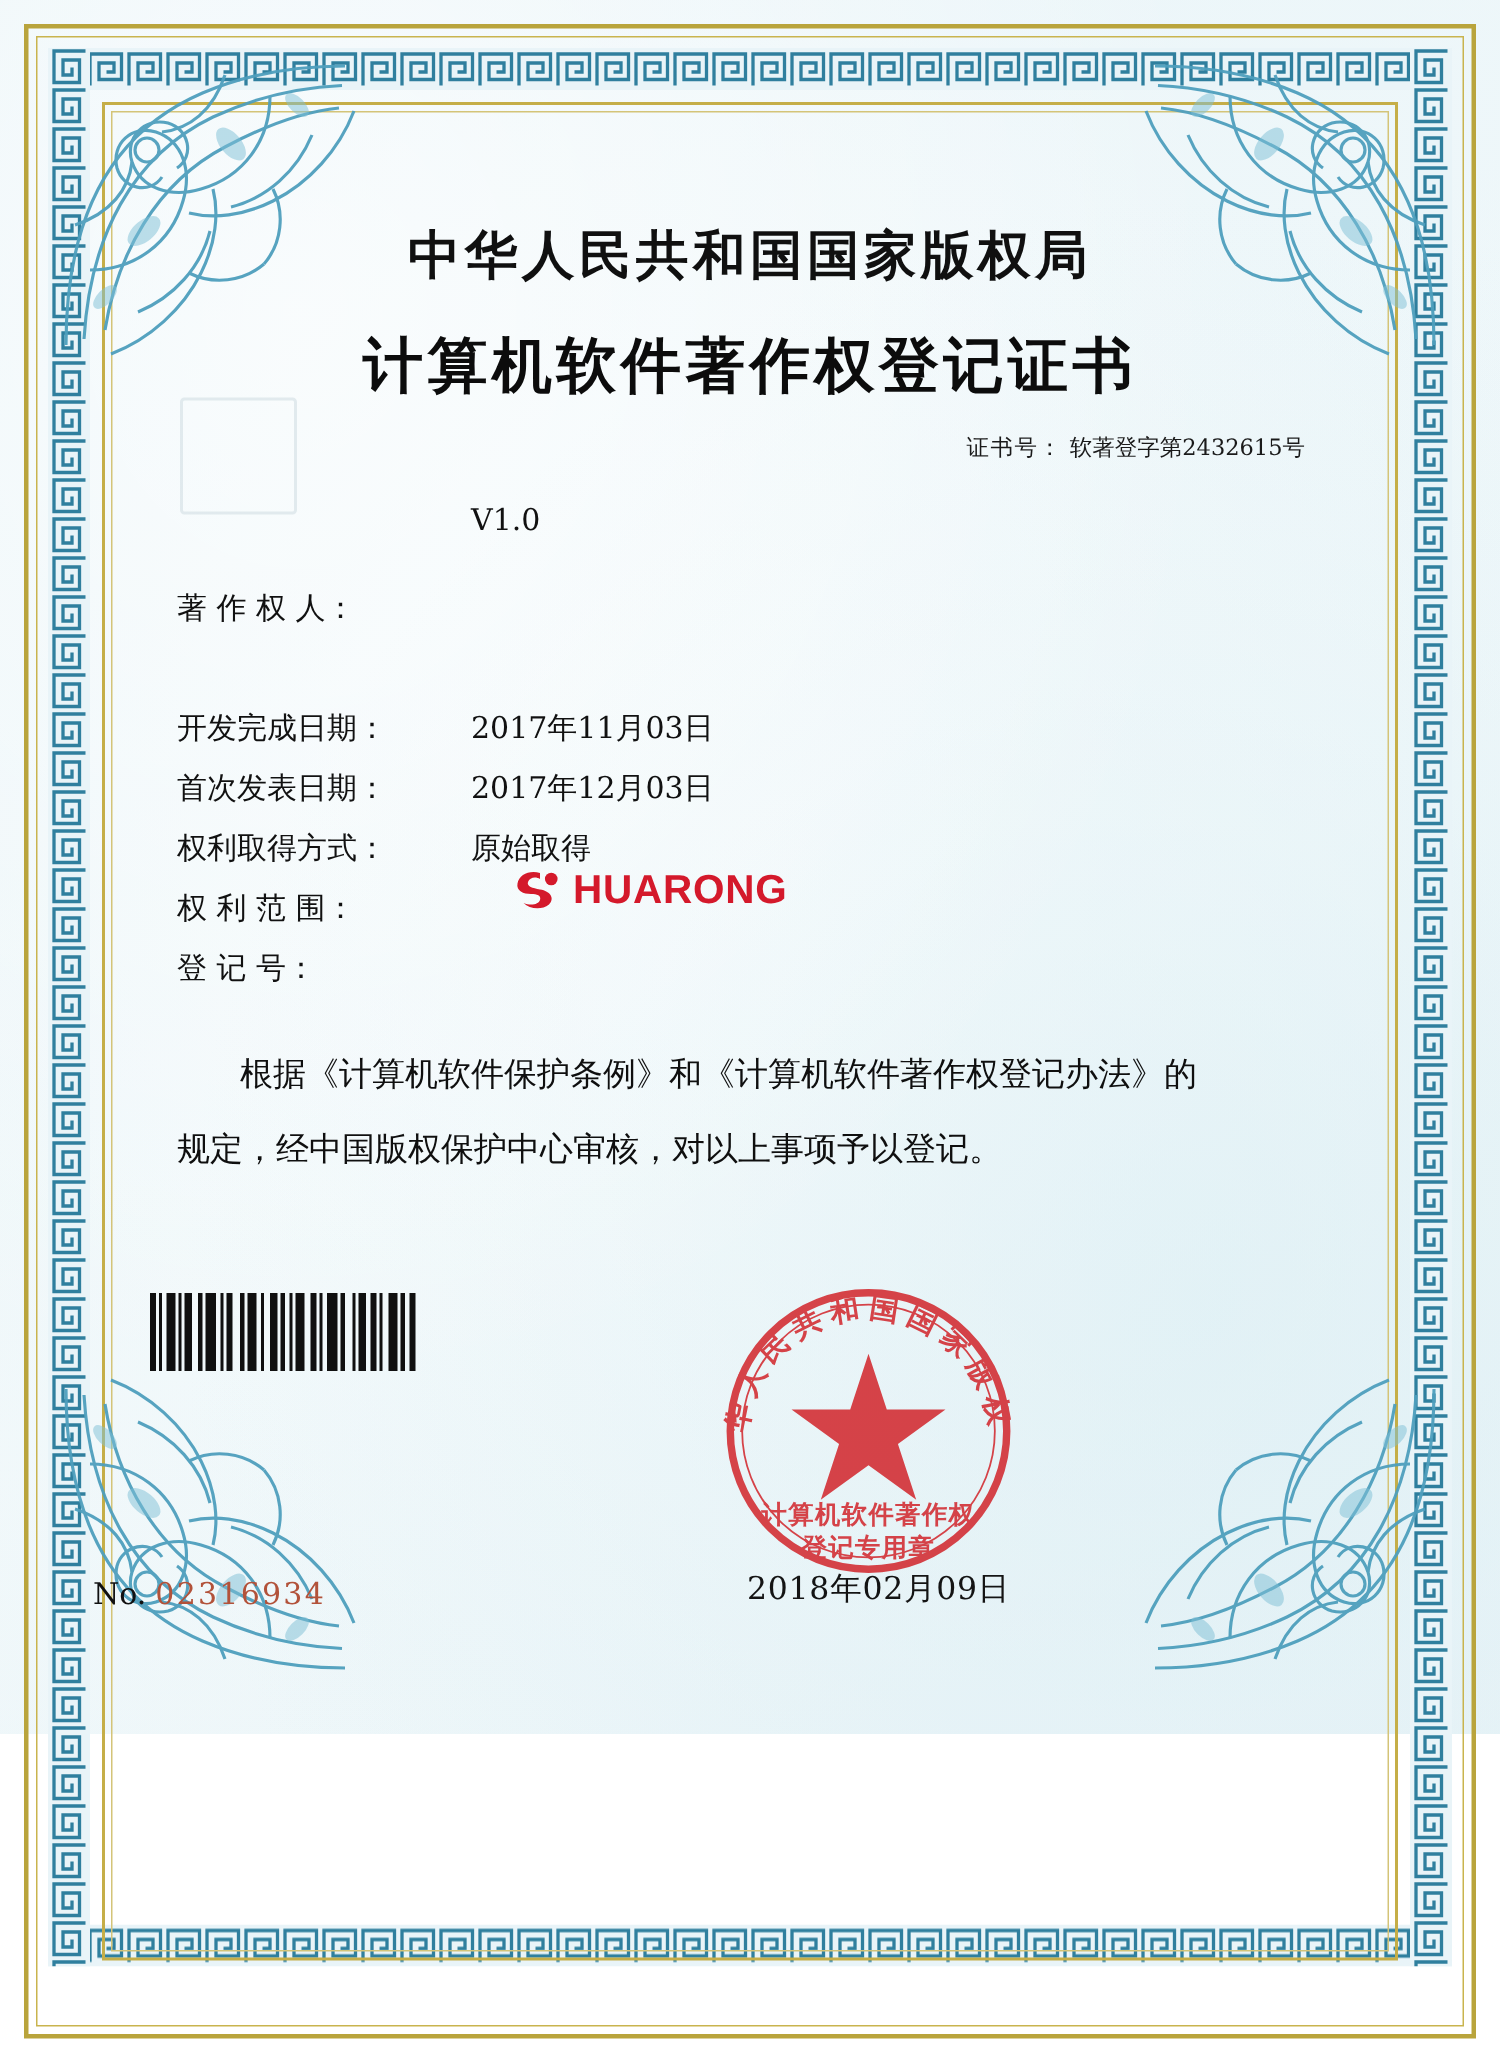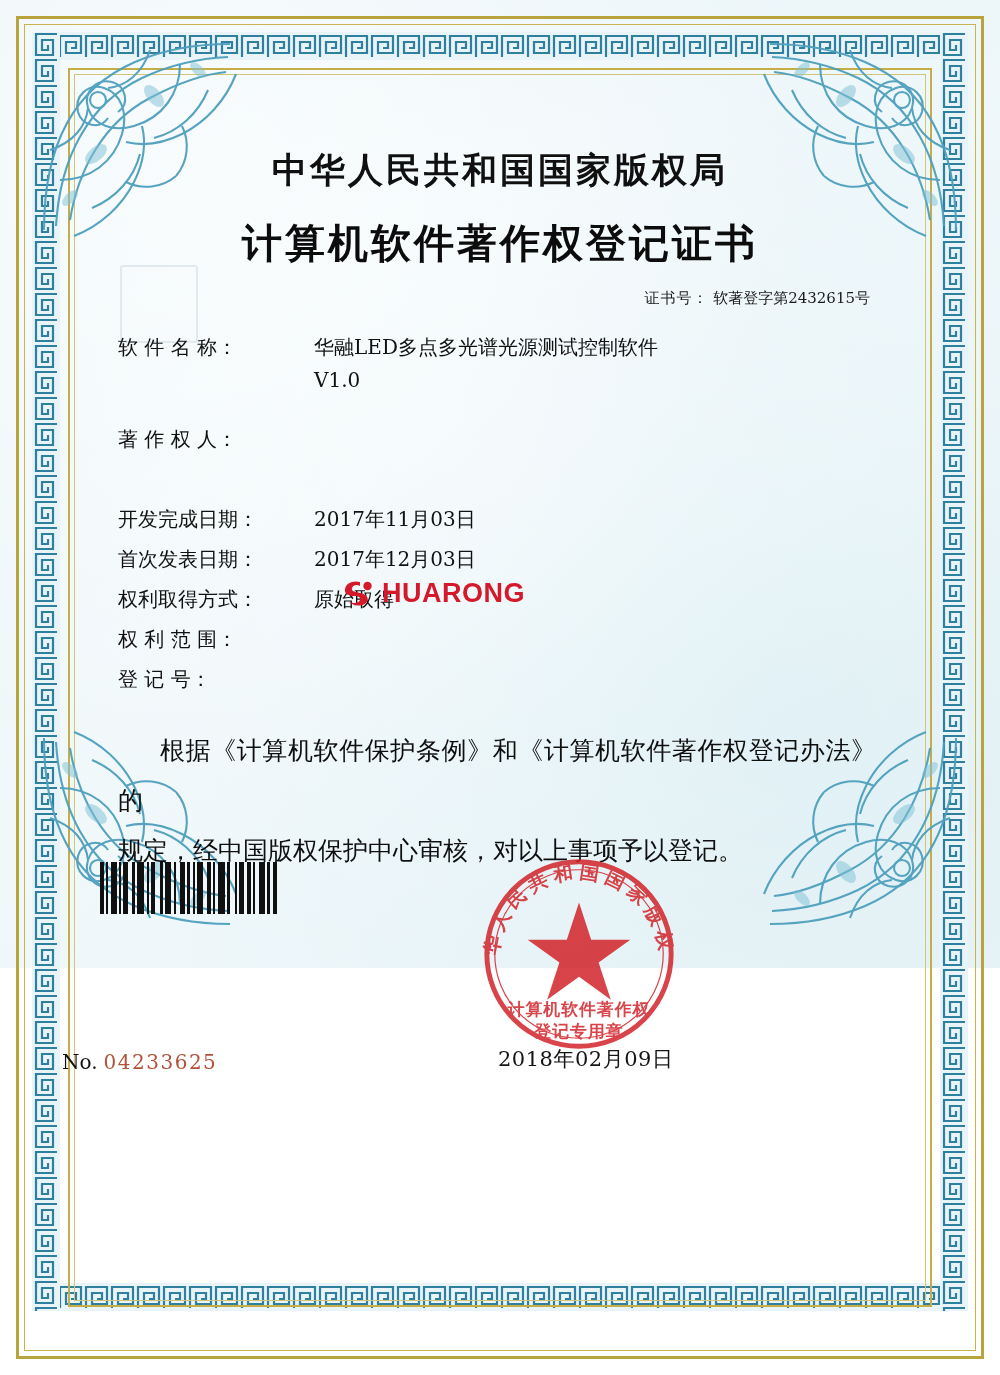--- a/index.html
+++ b/index.html
@@ -13,21 +13,21 @@
     font-family: "Liberation Serif", serif;
     position: relative;
     overflow: hidden;
   }
 
   
   .certificate {
     position: absolute;
     left: 0; top: 0;
     width: 1000px;
-    height: 968px;
+    height: 1156px;
     background: linear-gradient(155deg, #eef7fa 0%, #f2f9fb 35%, #f6fbfc 60%, #eef6f9 100%);
   }
 
   
   .paper-noise {
     position: absolute;
     inset: 0;
     background:
       radial-gradient(ellipse at 20% 18%, rgba(255,255,255,.65) 0%, rgba(255,255,255,0) 55%),
       radial-gradient(ellipse at 80% 75%, rgba(214,236,242,.55) 0%, rgba(255,255,255,0) 60%),
@@ -168,21 +168,21 @@
     font-size: 20px;
     line-height: 32px;
     color: #111;
     font-family: "DejaVu Serif", serif;
   }
 
   
   .statement {
     margin-top: 30px;
     padding: 0 34px 0 28px;
-    font-size: 25px;
+    font-size: 22px;
     line-height: 50px;
     color: #0f0f0f;
     font-family: "DejaVu Serif", serif;
     text-align: justify;
   }
   .statement p { margin: 0; }
   .statement .indent { text-indent: 42px; }
 
   
   .logo-wrap {
@@ -404,24 +404,20 @@
     <div class="title-main">中华人民共和国国家版权局</div>
     <div class="title-sub">计算机软件著作权登记证书</div>
 
     <div class="cert-no-row">
       <span class="lbl">证书号：</span>
       <span class="val">软著登字第2432615号</span>
     </div>
 
     <div class="fields">
 
-      <div class="field-row tight">
-        <div class="field-label">软 件 名 称：</div>
-        <div class="field-value">华融LED多点多光谱光源测试控制软件</div>
-      </div>
       <div class="subline">V1.0</div>
 
       <div class="gap-md"></div>
 
       <div class="field-row">
         <div class="field-label">著 作 权 人：</div>
       </div>
 
       <div class="gap-lg"></div>
 
@@ -537,16 +533,16 @@
       </text>
 
       <text x="110" y="172" text-anchor="middle" font-family="'DejaVu Serif', serif" font-size="17" font-weight="bold" fill="#d2262c" letter-spacing="1">计算机软件著作权</text>
       <text x="110" y="194" text-anchor="middle" font-family="'DejaVu Serif', serif" font-size="17" font-weight="bold" fill="#d2262c" letter-spacing="1">登记专用章</text>
     </g>
   </svg>
 
   <div class="seal-date">2018年02月09日</div>
 
   <div class="serial">
-    <span>No.</span><span class="sn">04233625</span>
+    <span>No.</span><span class="sn">02316934</span>
   </div>
 
 </div>
 
 </body></html>

